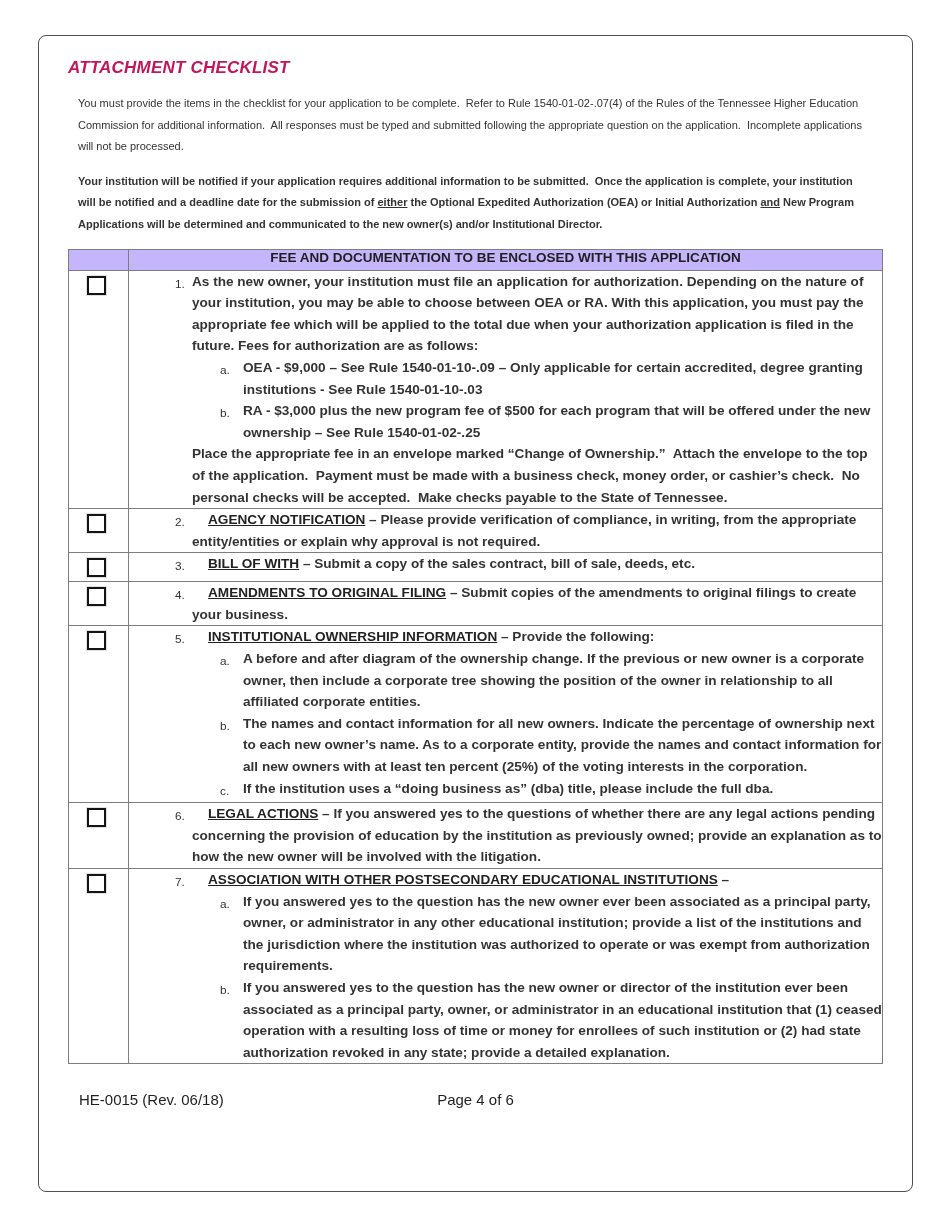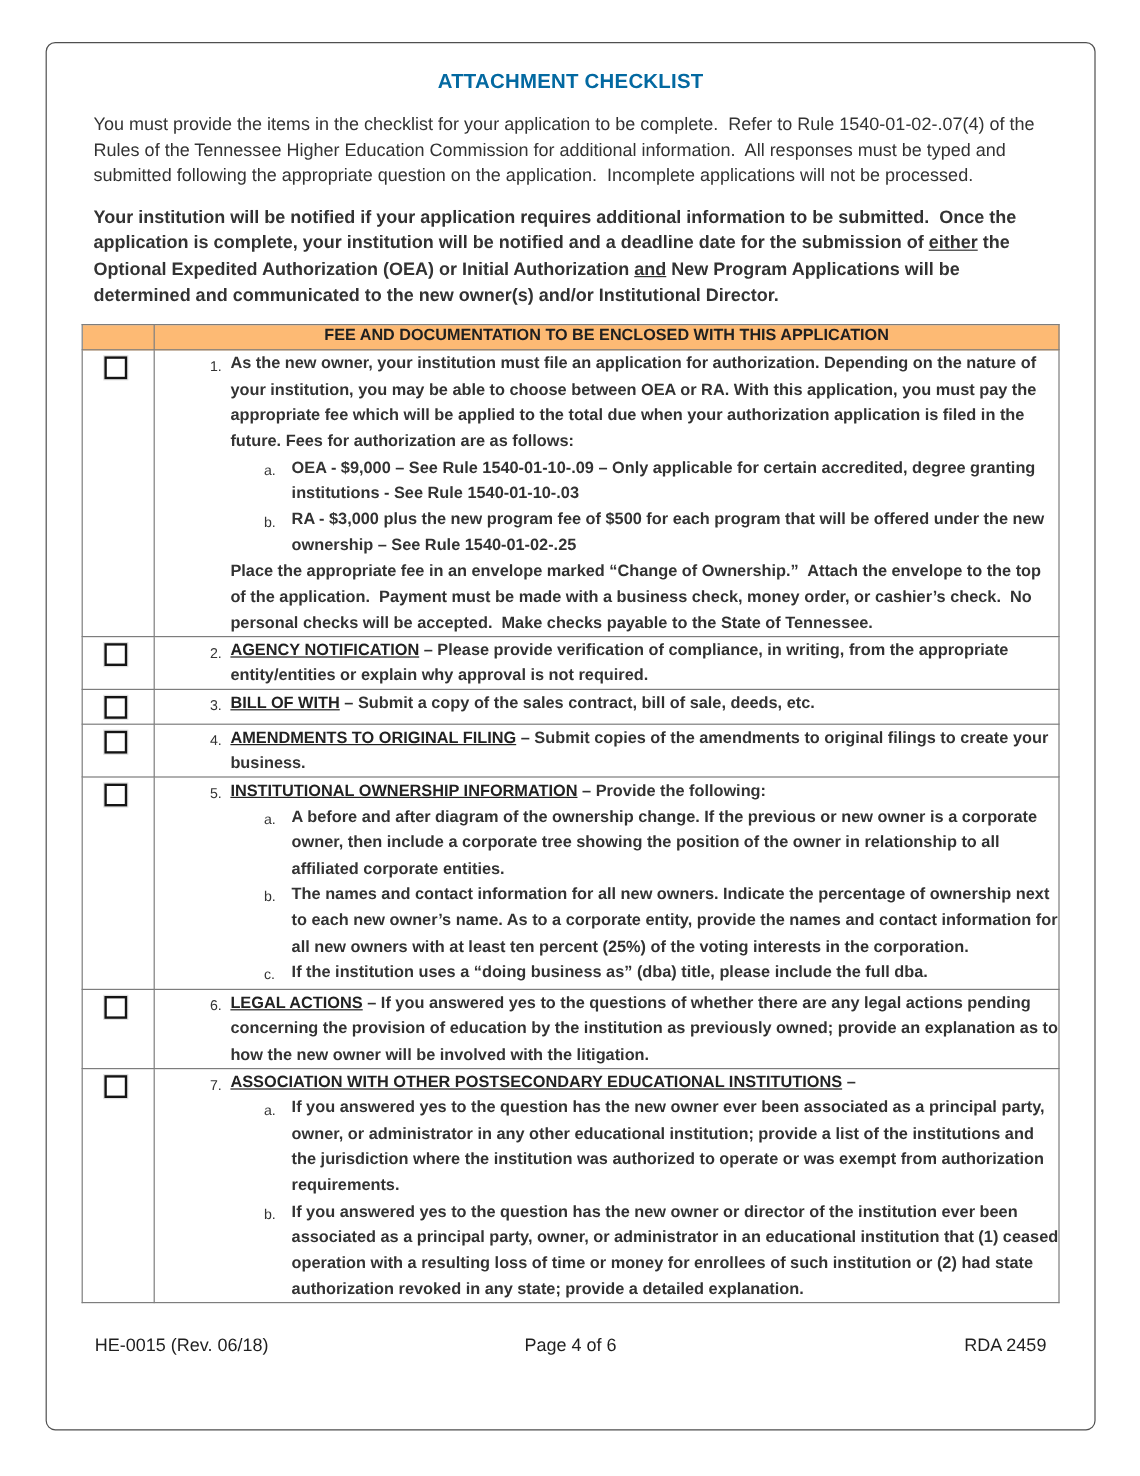--- a/index.html
+++ b/index.html
@@ -14,39 +14,39 @@
   .sheet {
     position: absolute; left: 38px; top: 35px;
     width: 875px; height: 1157px;
     border: 1.5px solid #4f4f4f;
     border-radius: 8px;
     background: #ffffff;
     overflow: hidden;
   }
   .content { padding: 18px 29px 0 29px; }
   .title {
-    font-size: 17px; font-weight: 700; text-align: center;
-    color: #0369a1; margin: 4px 0 15px 0; letter-spacing: 0.2px;
+    font-size: 17px; font-weight: 700; 
+    color: #be185d; margin: 4px 0 15px 0; letter-spacing: 0.2px; font-style: italic;
   }
   .intro {
-    font-size: 15px; line-height: 21.6px;
+    font-size: 11px; line-height: 21.6px;
     margin: 0 10px 13px 10px;
     white-space: pre-wrap;
   }
   .uword { text-decoration: underline; text-align: center; }
   table.checklist {
     width: 100%; border-collapse: collapse; margin-top: 7px;
     table-layout: fixed;
   }
   table.checklist th, table.checklist td {
     border: 1.5px solid #7d7d7d;
     vertical-align: top; padding: 0;
   }
   th.cb-head, th.main-head {
-    background: #fdba74;
+    background: #c4b5fd;
     font-size: 13.5px; font-weight: 700; color: #1f1f1f;
     padding: 1px 0 2px 0; text-align: center;
     height: 21px;
   }
   td.cb-cell { width: 60px; }
   .checkbox {
     width: 19px; height: 19px;
     border: 2px solid #141414; background: #ffffff;
     margin: 5px 0 4px 18px;
     box-shadow: 0 0 0 1px #e0e0e0;
@@ -54,21 +54,21 @@
   td.item-cell {
     font-size: 13.6px; line-height: 21.6px;
     padding: 3px 10px 5px 0;
   }
   .item { display: flex; }
   .num {
     flex: 0 0 17px; margin-left: 46px;
     font-size: 11.8px; padding-top: 3px; color: #333;
   }
   .txt { flex: 1; min-width: 0; }
-  .hd { font-weight: 700; text-decoration: underline; color: #222; }
+  .hd { font-weight: 700; text-decoration: underline; color: #222; margin-left: 16px; }
   .t { white-space: pre-wrap; font-weight: bold; }
   .sub { display: flex; margin-left: 28px; }
   .sub .letter {
     flex: 0 0 23px; font-size: 11.8px; padding-top: 3px; color: #333;
   }
   .sub .t { flex: 1; min-width: 0; }
   .footer {
     display: grid; grid-template-columns: 1fr auto 1fr;
     padding: 0 11px; margin-top: 27px;
     font-size: 15px; color: #1f1f1f;
@@ -216,17 +216,16 @@
             </div>
           </div>
         </td>
       </tr>
     </tbody>
       </table>
 
     <div class="footer">
       <span class="f-left">HE-0015 (Rev. 06/18)</span>
       <span class="f-center">Page 4 of 6</span>
-      <span class="f-right">RDA 2459</span>
     </div>
 
   </div>
 </div>
 
 </body></html>

